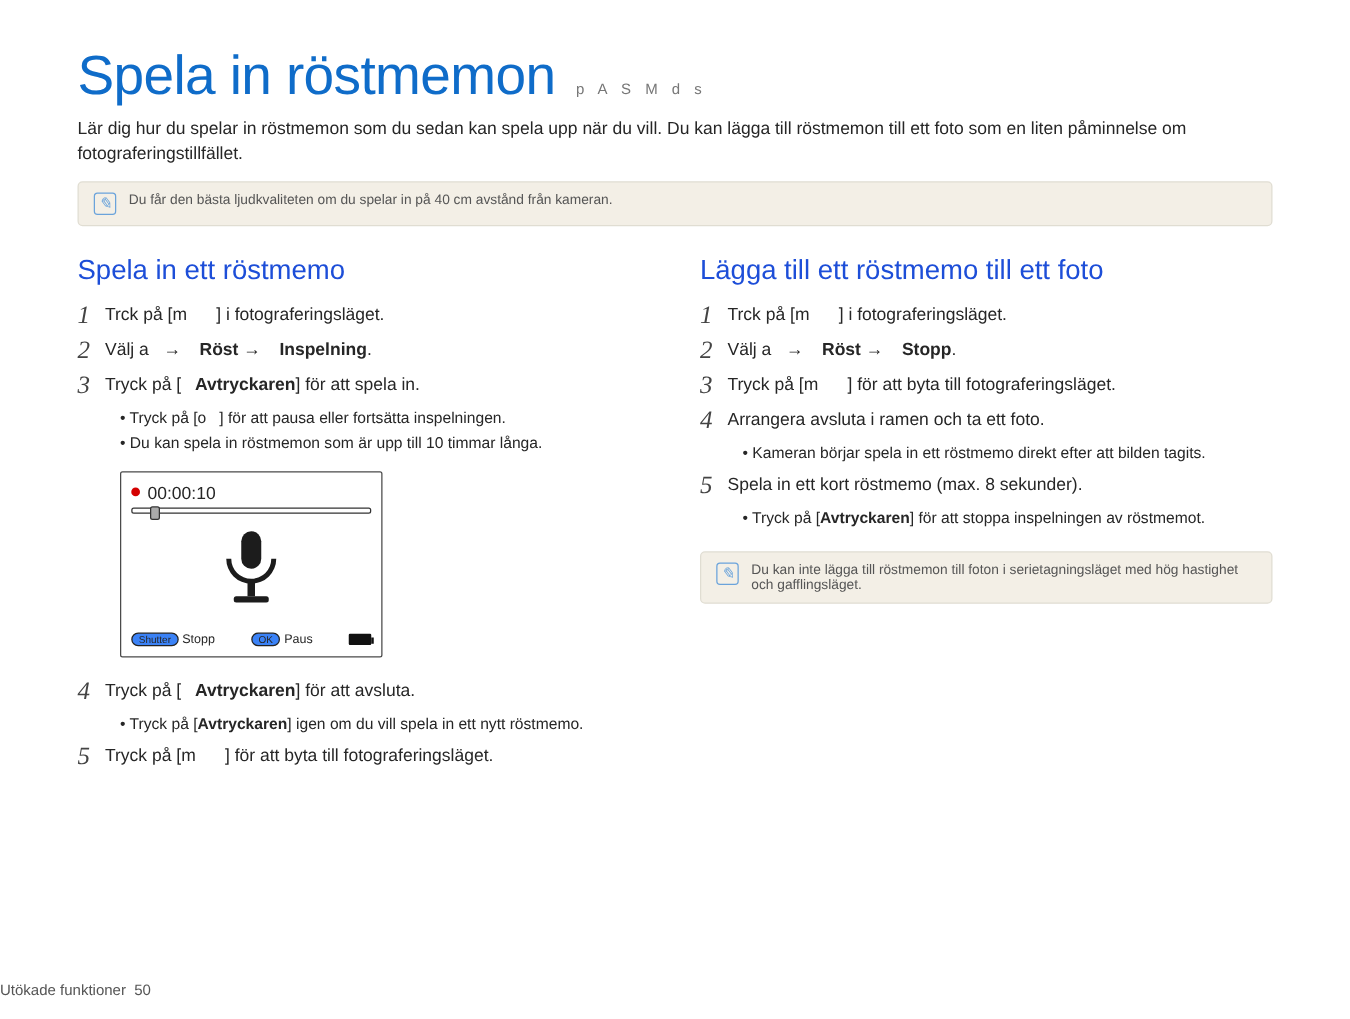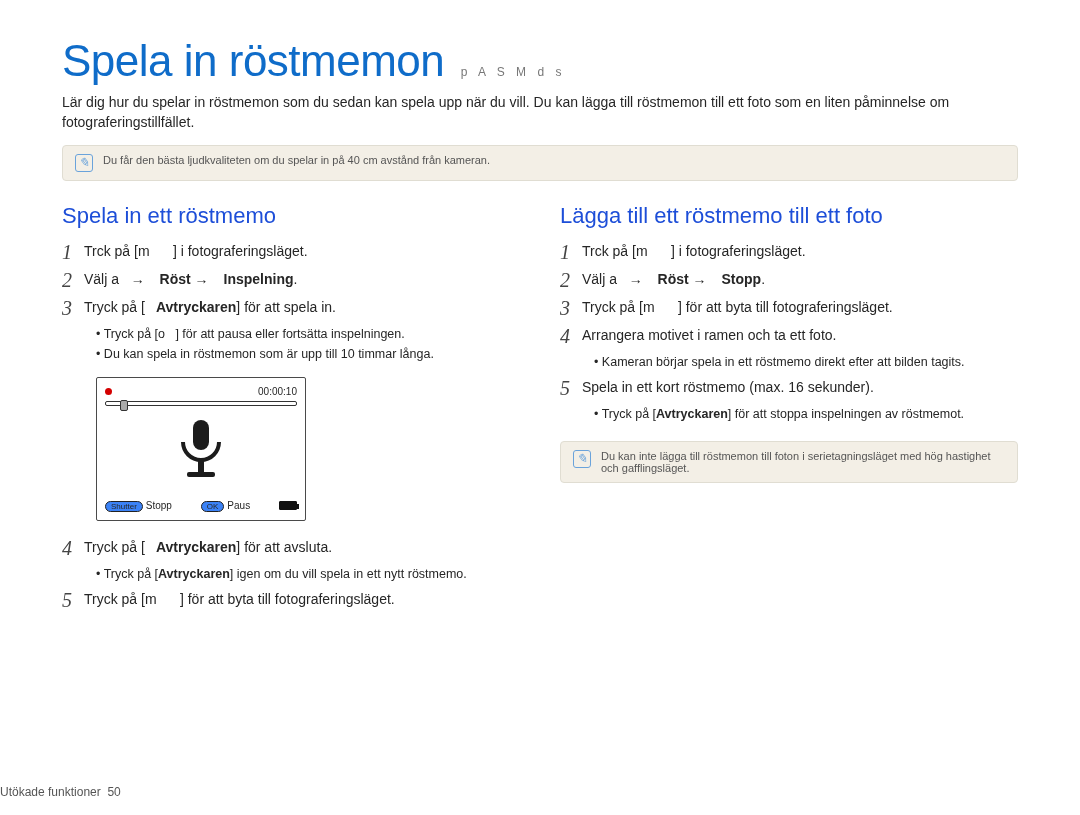--- a/index.html
+++ b/index.html
@@ -105,22 +105,21 @@
   .screen {
     width:210px;
     border:1px solid #4a4a4a;
     border-radius:2px;
     background:#fff;
     padding:8px;
     font-family: Arial, sans-serif;
   }
   .rec-row {
     display:flex; align-items:center; gap:6px;
-    font-size:10px;
-    justify-content:space-between;
+    font-size:14px;
   }
   .rec-dot {
     width:7px; height:7px; border-radius:50%; background:#d40000;
   }
   .timebar {
     margin:4px 0 10px 0;
     height:5px;
     border:1px solid #333;
     border-radius:2px;
     position:relative;
@@ -271,27 +270,27 @@
         </span>
       </div>
 
       <div class="step">
         <span class="step-num">3</span>
         <span class="step-text">Tryck på [m&nbsp;&nbsp;&nbsp;&nbsp;&nbsp;&nbsp;] för att byta till fotograferingsläget.</span>
       </div>
 
       <div class="step">
         <span class="step-num">4</span>
-        <span class="step-text">Arrangera motivet i ramen och ta ett foto.</span>
+        <span class="step-text">Arrangera avsluta i ramen och ta ett foto.</span>
       </div>
       <div class="sub">Kameran börjar spela in ett röstmemo direkt efter att bilden tagits.</div>
 
       <div class="step">
         <span class="step-num">5</span>
-        <span class="step-text">Spela in ett kort röstmemo (max. 16 sekunder).</span>
+        <span class="step-text">Spela in ett kort röstmemo (max. 8 sekunder).</span>
       </div>
       <div class="sub">
         <span>Tryck på [</span><b>Avtryckaren</b><span>] för att stoppa inspelningen av röstmemot.</span>
       </div>
 
       <div class="tip-box" style="margin-top:18px;">
         <span class="tip-icon">✎</span>
         <span>Du kan inte lägga till röstmemon till foton i serietagningsläget med hög hastighet och gafflingsläget.</span>
       </div>
     </div>

